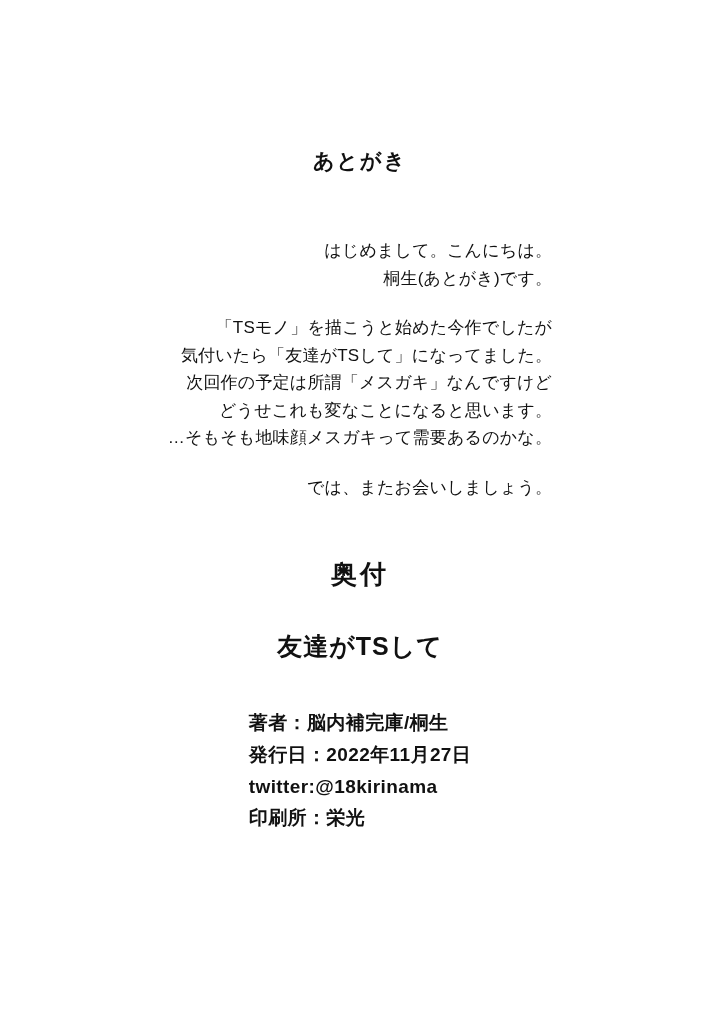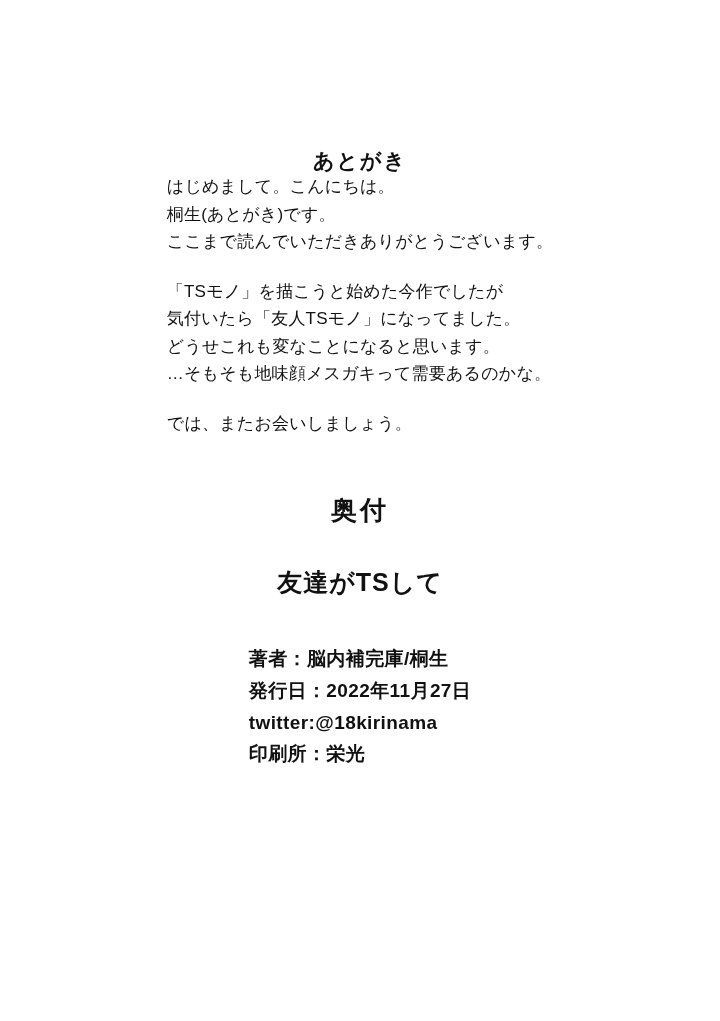--- a/index.html
+++ b/index.html
@@ -31,21 +31,22 @@
     margin-top: 148px;
     font-size: 21px;
     font-weight: 700;
     letter-spacing: 2px;
     line-height: 1.2;
     text-align: center;
     color: #111111;
   }
 
   .afterword-body {
-    text-align: left;
+    margin-top: 64px;
+    text-align: right;
     font-size: 17px;
     line-height: 1.62;
     color: #111111;
     letter-spacing: 0.2px;
   }
   .afterword-body .para {
     margin: 0;
   }
   .afterword-body .para + .para {
     margin-top: 22px;
@@ -96,26 +97,26 @@
 
 <div class="page">
 
   <div class="afterword-title">あとがき</div>
 
   <div class="afterword-body">
 
     <p class="para">
       <span class="line">はじめまして。こんにちは。</span>
       <span class="line">桐生(あとがき)です。</span>
-      <span class="line">ここまで読んでいただきありがとうございます。</span>
     </p>
 
     <p class="para">
       <span class="line">「TSモノ」を描こうと始めた今作でしたが</span>
-      <span class="line">気付いたら「友人TSモノ」になってました。</span>
+      <span class="line">気付いたら「友達がTSして」になってました。</span>
+      <span class="line">次回作の予定は所謂「メスガキ」なんですけど</span>
       <span class="line">どうせこれも変なことになると思います。</span>
       <span class="line">…そもそも地味顔メスガキって需要あるのかな。</span>
     </p>
 
     <p class="para">
       <span class="line">では、またお会いしましょう。</span>
     </p>
 
   </div>
 

